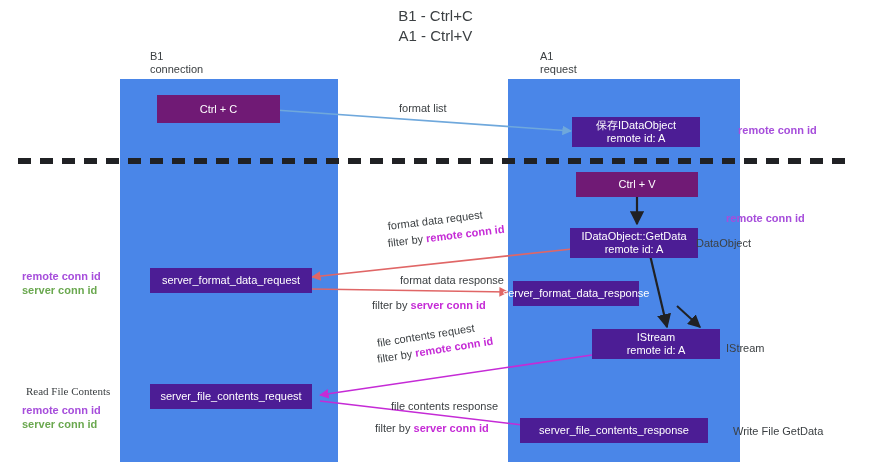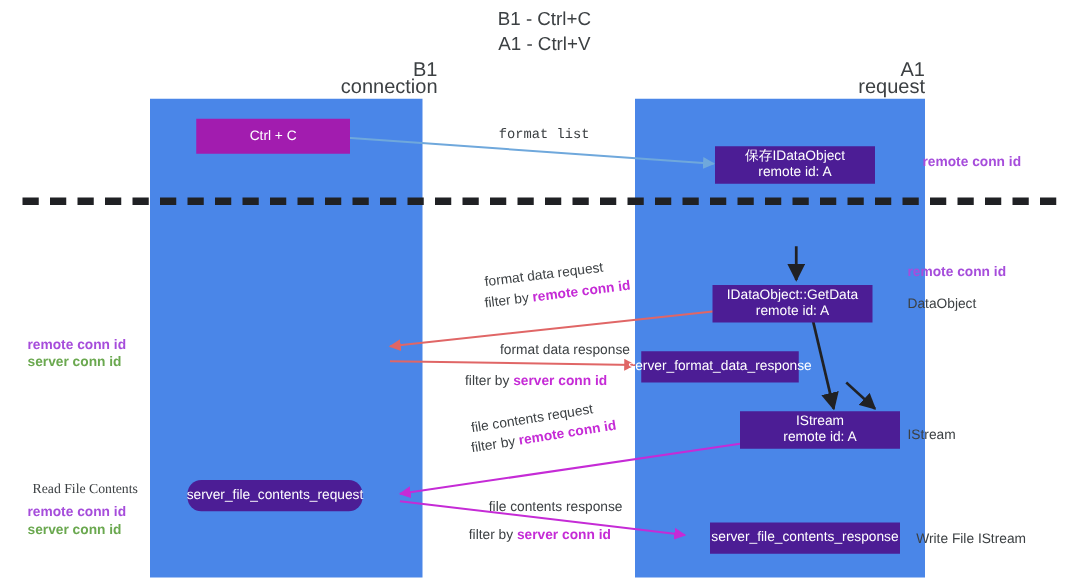--- a/index.html
+++ b/index.html
@@ -16,34 +16,34 @@
 
   
   .title{
     left:0;top:6px;width:871px;text-align:center;
     font-size:15px;color:#3c4043;line-height:20px;
     white-space:pre-line;
   }
 
   
   .colhead{
-    font-size:16px;color:#3c4043;text-align:right;line-height:13px;
+    font-size:11px;color:#3c4043;text-align:left;line-height:13px;
     white-space:pre-line;
   }
 
   
   .lane{background:#4a86e8;}
 
   
   .box{
     display:flex;align-items:center;justify-content:center;
     text-align:center;color:#ffffff;font-size:11px;line-height:13px;
     box-sizing:border-box;padding:2px 4px;white-space:pre-line;
   }
-  .box.green{background:#a21caf;}
+  .box.green{background:#701a75;}
   .box.orange{background:#4c1d95;}
 
   
   .sidelabel{font-size:11px;color:#3c4043;line-height:14px;white-space:pre-line;}
   .lbl-remote{color:#a64ddb;font-weight:bold;font-size:11px;line-height:14px;}
   .lbl-server{color:#6aa84f;font-weight:bold;font-size:11px;line-height:14px;}
 
   
   .annot{font-size:11px;color:#3c4043;line-height:15px;white-space:nowrap;}
   .annot .k-remote{color:#c52bd6;font-weight:bold;}
@@ -100,38 +100,40 @@
 
     <line x1="677" y1="306" x2="700" y2="327" stroke="#202124" stroke-width="2" marker-end="url(#ar-blk)"></line>
 
     <line x1="592" y1="355" x2="320" y2="395" stroke="#c52bd6" stroke-width="1.6" marker-end="url(#ar-mag)"></line>
 
     <line x1="320" y1="401" x2="548" y2="428" stroke="#c52bd6" stroke-width="1.6" marker-end="url(#ar-mag)"></line>
   </svg>
 
   <div class="abs box green" style="left:157px;top:95px;width:123px;height:28px;">Ctrl + C</div>
 
+  <div class="abs box orange" style="left:150px;top:268px;width:162px;height:25px;">server_format_data_request</div>
 
-  <div class="abs box orange" style="left:150px;top:384px;width:140px;height:25px;border-radius:11px;">server_file_contents_request</div>
+  <div class="abs box orange" style="left:150px;top:384px;width:162px;height:25px;">server_file_contents_request</div>
 
   <div class="abs box orange" style="left:572px;top:117px;width:128px;height:30px;">保存IDataObject
 remote id: A</div>
 
+  <div class="abs box green" style="left:576px;top:172px;width:122px;height:25px;">Ctrl + V</div>
 
   <div class="abs box orange" style="left:570px;top:228px;width:128px;height:30px;">IDataObject::GetData
 remote id: A</div>
 
   <div class="abs box orange" style="left:513px;top:281px;width:126px;height:25px;">server_format_data_response</div>
 
   <div class="abs box orange" style="left:592px;top:329px;width:128px;height:30px;">IStream
 remote id: A</div>
 
-  <div class="abs box orange" style="left:568px;top:418px;width:152px;height:25px;">server_file_contents_response</div>
+  <div class="abs box orange" style="left:520px;top:418px;width:188px;height:25px;">server_file_contents_response</div>
 
-  <div class="abs annot" style="left:399px;top:101px;font-family:Liberation Mono, monospace;">format list</div>
+  <div class="abs annot" style="left:399px;top:101px;">format list</div>
 
   <div class="abs" style="left:387px;top:219px;">
     <div class="annot rot-up">
       <span>format data request</span>
     </div>
     <div class="annot rot-up" style="margin-top:2px;">
       <span>filter by </span><span class="k-remote">remote conn id</span>
     </div>
   </div>
 
@@ -156,17 +158,17 @@
 
   <div class="abs lbl-remote" style="left:22px;top:269px;">remote conn id</div>
   <div class="abs lbl-server" style="left:22px;top:283px;">server conn id</div>
 
   <div class="abs sidelabel" style="left:26px;top:384px;font-family:Liberation Serif, serif;">Read File Contents</div>
   <div class="abs lbl-remote" style="left:22px;top:403px;">remote conn id</div>
   <div class="abs lbl-server" style="left:22px;top:417px;">server conn id</div>
 
   <div class="abs lbl-remote" style="left:738px;top:123px;">remote conn id</div>
   <div class="abs lbl-remote" style="left:726px;top:211px;">remote conn id</div>
-  <div class="abs sidelabel" style="left:726px;top:236px;">DataObject</div>
+  <div class="abs sidelabel" style="left:696px;top:236px;">DataObject</div>
   <div class="abs sidelabel" style="left:726px;top:341px;">IStream</div>
-  <div class="abs sidelabel" style="left:733px;top:424px;">Write File IStream</div>
+  <div class="abs sidelabel" style="left:733px;top:424px;">Write File GetData</div>
 
 </div>
 
 </body></html>

